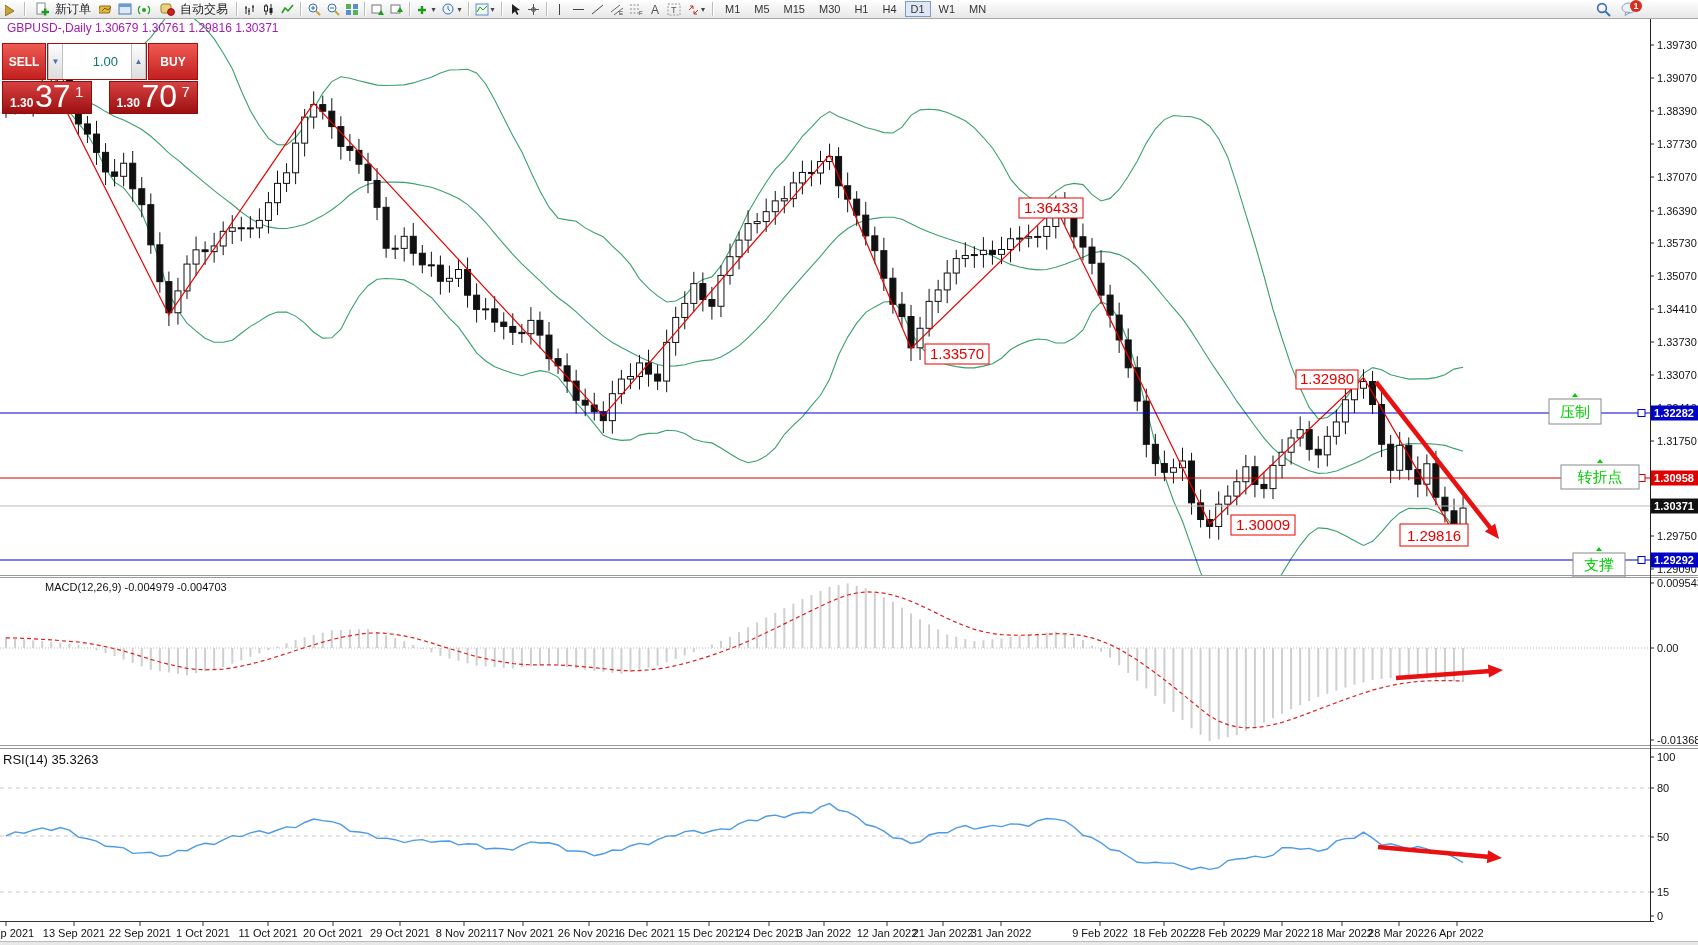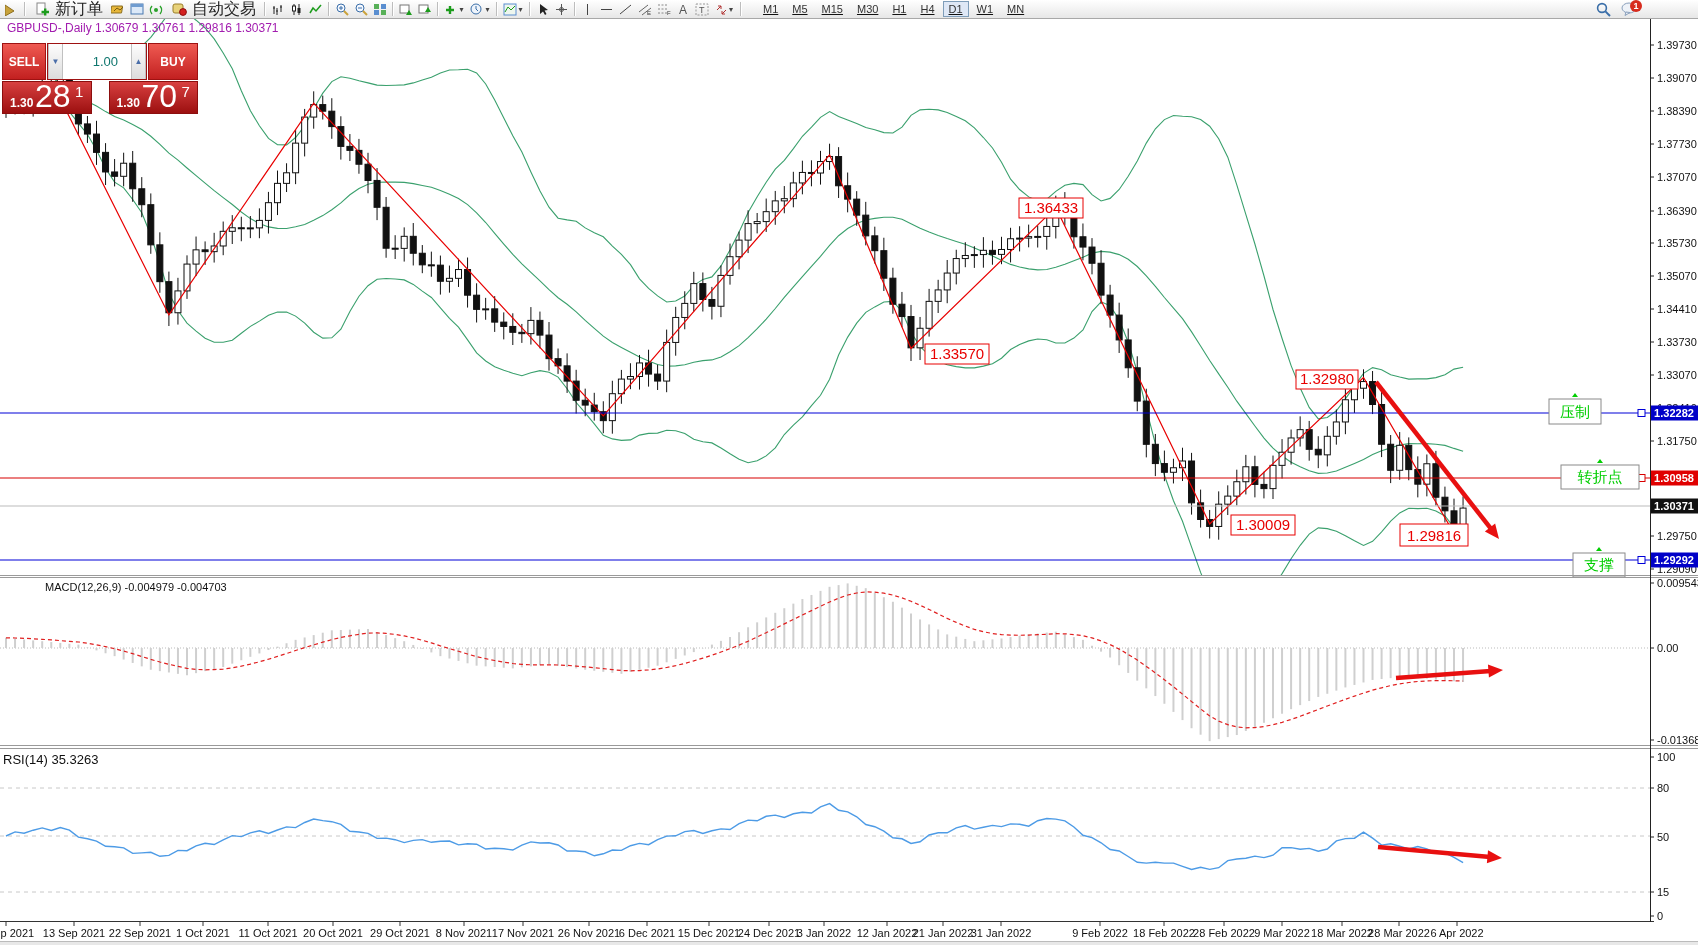--- a/index.html
+++ b/index.html
@@ -4,26 +4,26 @@
 <style>
   html,body{margin:0;padding:0;background:#fff;}
   *{box-sizing:border-box;user-select:none;}
   #stage{position:relative;width:1698px;height:945px;overflow:hidden;background:#fff;
          font-family:"Liberation Sans",sans-serif;color:#111;}
   
   #toolbar{position:absolute;left:0;top:0;width:1698px;height:19px;
     background:linear-gradient(#ffffff,#e7e7e7);border-bottom:1px solid #a8a8a8;
     display:flex;align-items:center;font-size:12px;padding-left:2px;}
   .tb-btn{display:flex;align-items:center;gap:3px;height:17px;padding:0 4px;border:1px solid transparent;
-    background:transparent;font-family:inherit;font-size:16px;color:#222;cursor:default;}
+    background:transparent;font-family:inherit;font-size:12px;color:#222;cursor:default;}
   .icon{display:inline-flex;align-items:center;justify-content:center;width:19px;height:17px;
     border:1px solid transparent;font-size:11px;color:#333;position:relative;}
   .icon.wide{width:26px;}
   .tb-sep{width:1px;height:14px;background:#bdbdbd;margin:0 3px;box-shadow:1px 0 0 #fff;}
-  #tf-group{display:flex;align-items:center;margin-left:12px;text-decoration:underline;}
+  #tf-group{display:flex;align-items:center;margin-left:2px;}
   .tf{height:16px;line-height:15px;padding:0 5px;margin:0 1px;font-size:11px;color:#333;border:1px solid transparent;}
   .tf.active{background:#dfe8f6;border:1px solid #7f9db9;}
   .tb-right{margin-left:auto;margin-right:60px;display:flex;align-items:center;gap:6px;}
   .badge{position:absolute;top:-2px;right:-5px;width:12px;height:12px;border-radius:50%;
     background:#d72c1e;color:#fff;font-size:9px;line-height:12px;text-align:center;font-weight:bold;}
   .caret{font-size:8px;color:#444;margin-left:1px;}
   
   #chart-header{position:absolute;left:7px;top:21px;font-size:12px;color:#a21caf;z-index:4;}
   #macd-header{position:absolute;left:3px;top:581px;font-size:11px;color:#101010;z-index:4;padding-left:42px;}
   #rsi-header{position:absolute;left:3px;top:752px;font-size:13px;color:#101010;z-index:4;}
@@ -924,21 +924,21 @@
       <div id="vol-box">
         <span class="vol-arrow">▼</span>
         <span id="vol-value">1.00</span>
         <span class="vol-arrow">▲</span>
       </div>
       <div class="tp-btn" id="buy-btn">BUY</div>
     </div>
     <div id="tp-row2">
       <div class="tile">
         <span class="prefix">1.30</span>
-        <span class="big">28</span>
+        <span class="big">37</span>
         <span class="sup">1</span>
       </div>
       <div class="tile">
         <span class="prefix">1.30</span>
         <span class="big">70</span>
         <span class="sup">7</span>
       </div>
     </div>
   </div>
 

